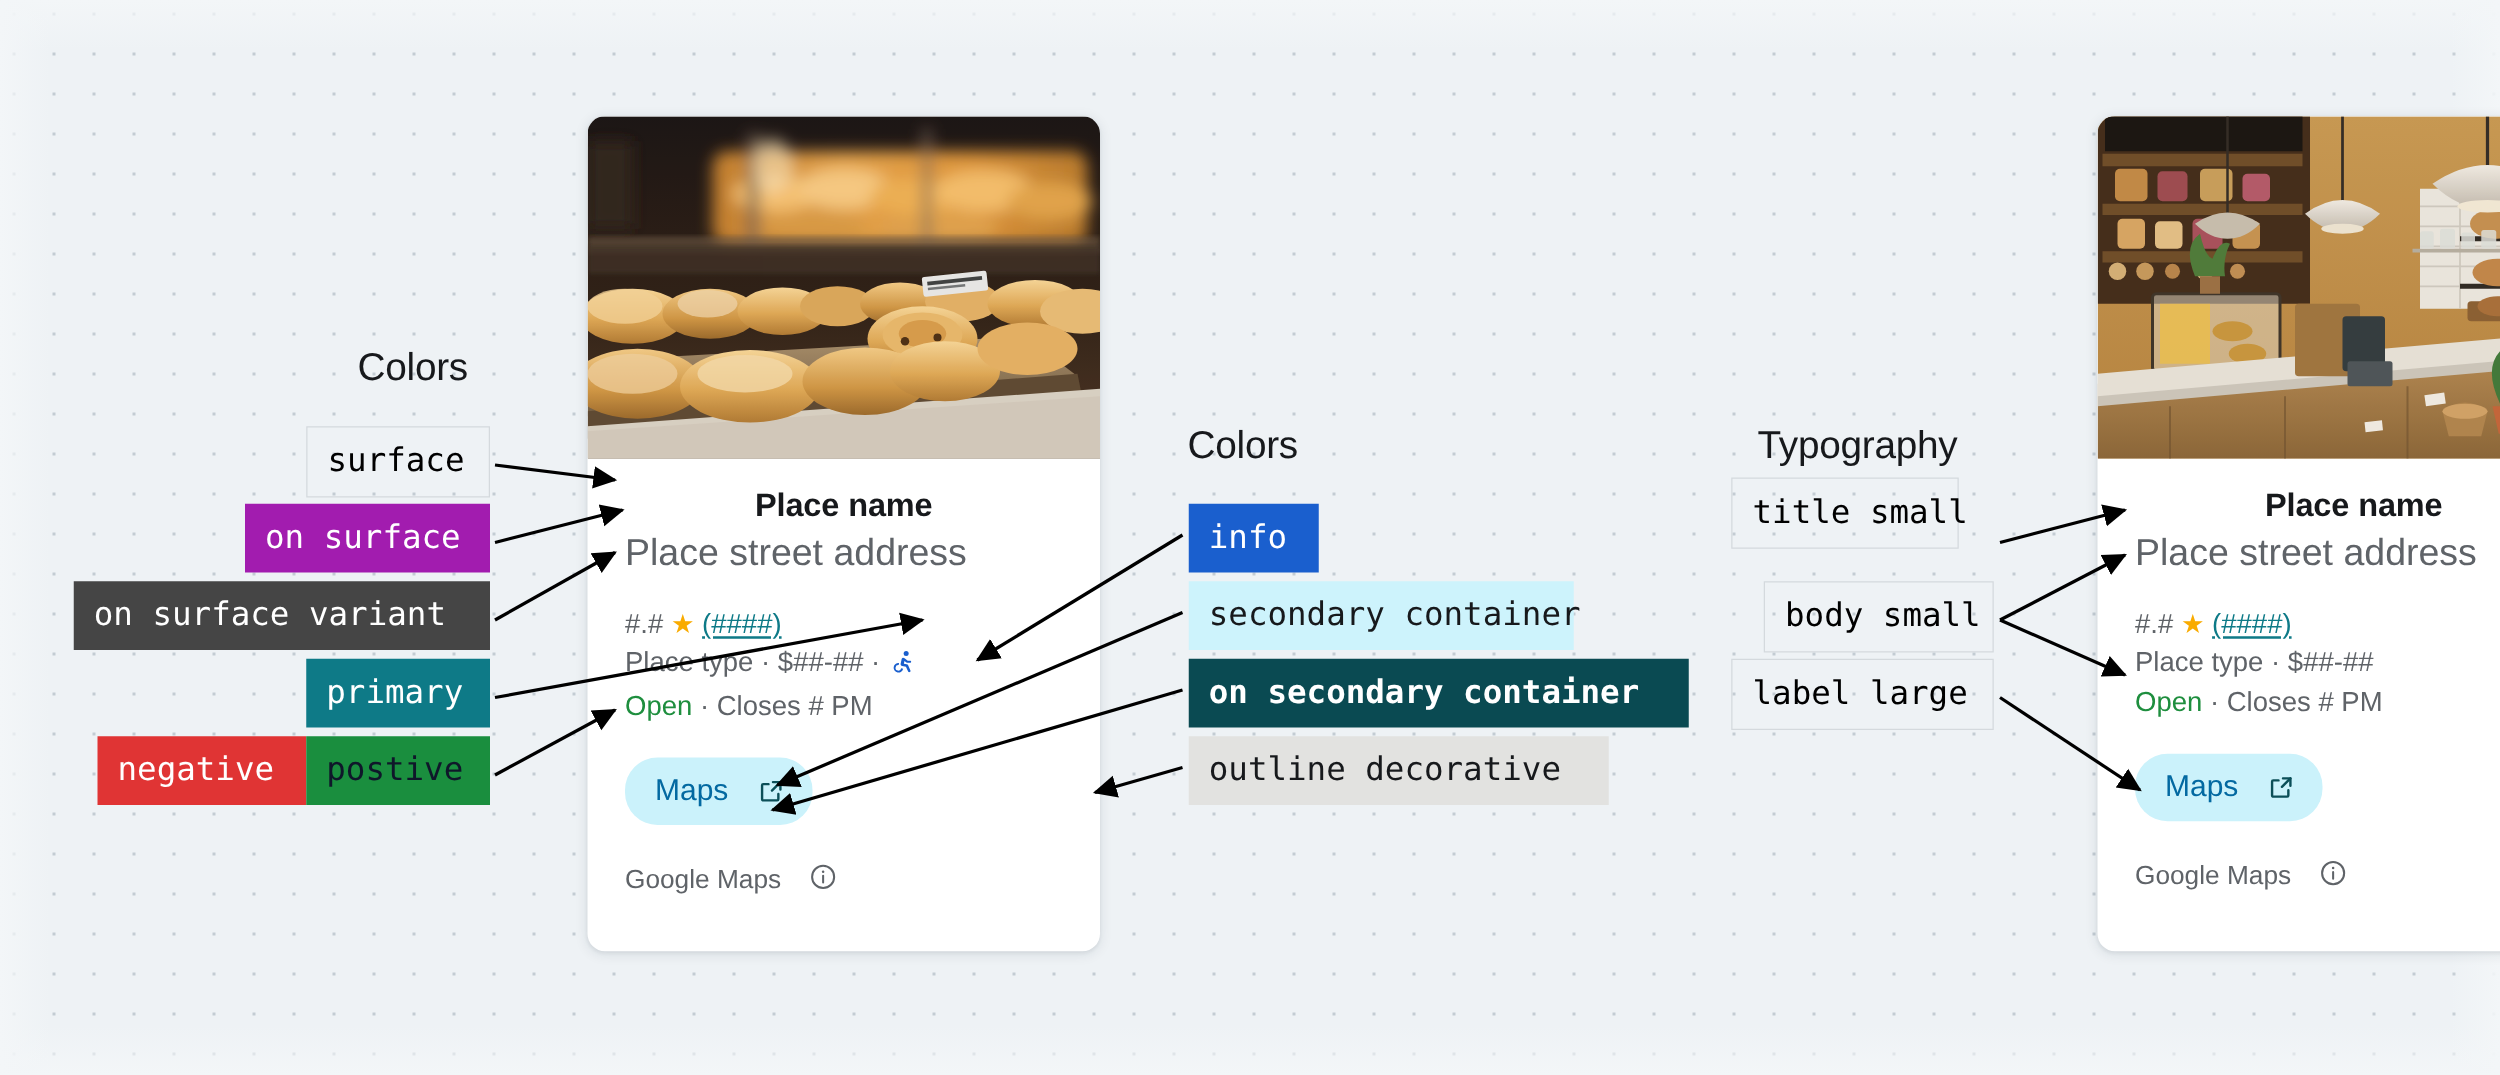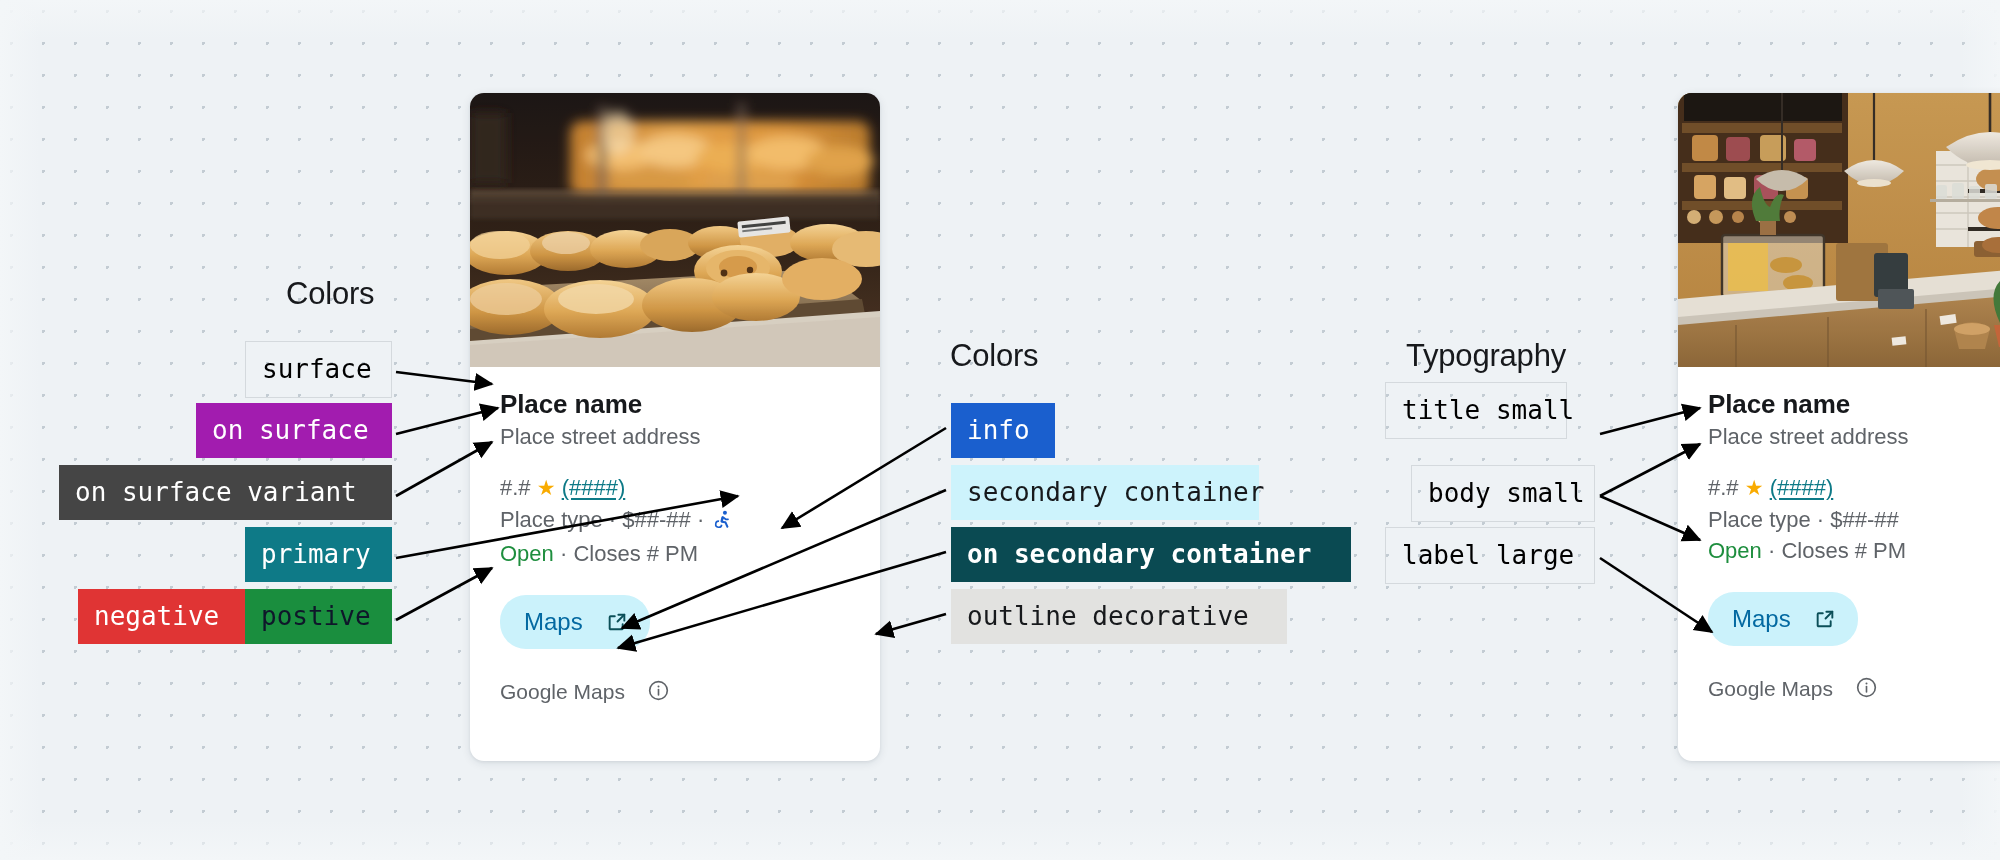--- a/index.html
+++ b/index.html
@@ -89,23 +89,24 @@
     padding: 22px 30px 0 30px;
   }
 
   .place-name {
     font-size: 26px;
     font-weight: 700;
     color: #17191c;
     letter-spacing: -0.1px;
     line-height: 1.18;
     white-space: nowrap;
+    text-align: center;
   }
   .place-address {
-    font-size: 22px;
+    font-size: 30px;
     color: #5f6368;
     line-height: 1.3;
     margin-top: 3px;
     white-space: nowrap;
   }
   .meta-block {
     margin-top: 21px;
   }
   .meta-line {
     font-size: 22px;

